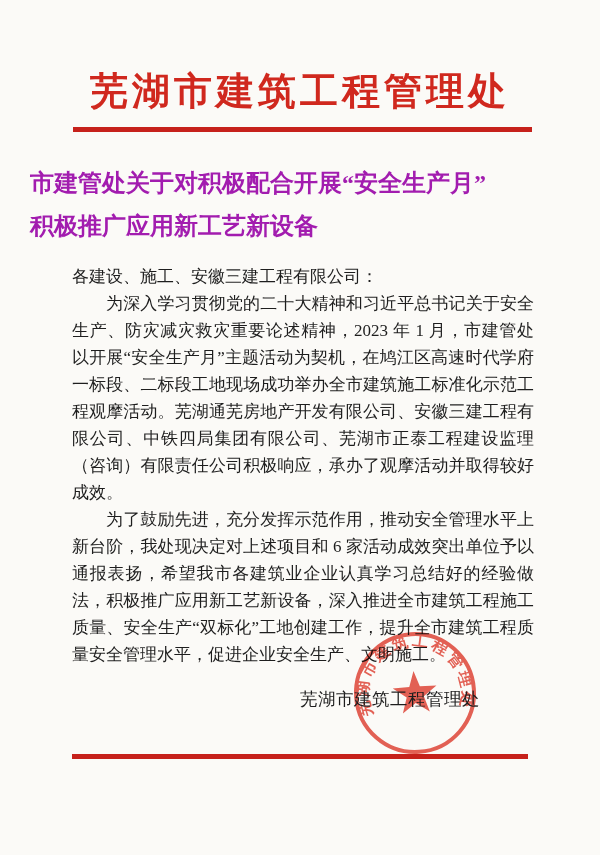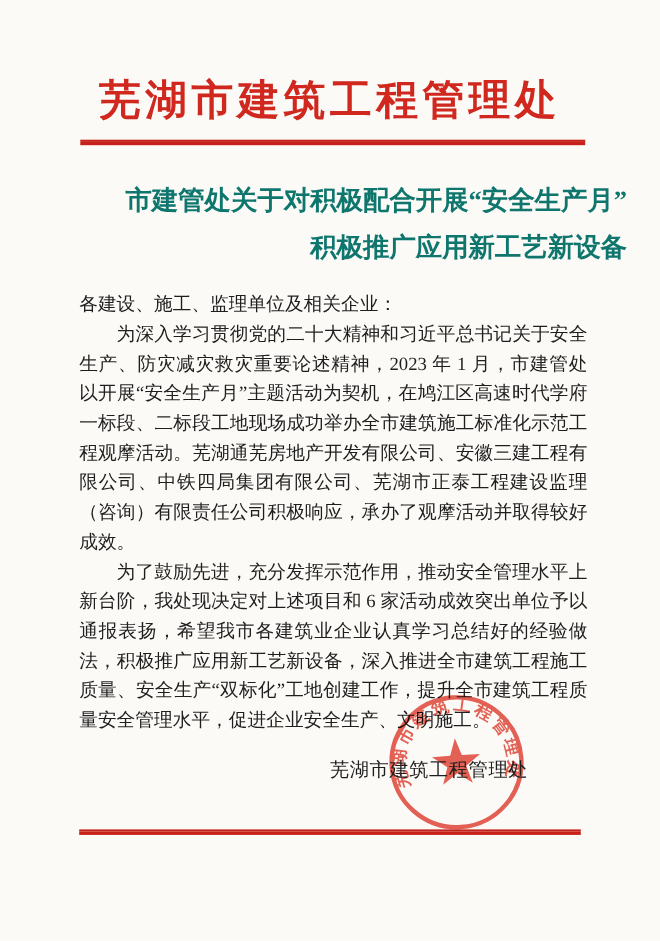--- a/index.html
+++ b/index.html
@@ -30,24 +30,24 @@
   }
   .header-rule{
     position:absolute;top:127px;left:73px;width:459px;
     height:2px;
     border-top:2px solid var(--rule-red);
     border-bottom:3px solid var(--rule-red);
   }
 
   .doc-title{
     position:absolute;top:162px;left:30px;width:540px;
-    text-align:right;
+    text-align:left;
     font-size:24px;font-weight:bold;
     line-height:43px;
-    color:#0f766e;
+    color:#a21caf;
     letter-spacing:0px;
   }
 
   .body-text{
     position:absolute;top:263px;left:72px;width:462px;
     font-size:17px;line-height:27px;
     text-align:justify;
     color:#1e1e1e;
   }
   .body-text p{margin:0;}
@@ -89,21 +89,21 @@
   <div class="agency-header">芜湖市建筑工程管理处</div>
 
   <div class="header-rule"></div>
 
   <div class="doc-title">
     <div>市建管处关于对积极配合开展“安全生产月”</div>
     <div>积极推广应用新工艺新设备</div>
   </div>
 
   <div class="body-text">
-    <p>各建设、施工、监理单位及相关企业：</p>
+    <p>各建设、施工、安徽三建工程有限公司：</p>
     <p class="indent">为深入学习贯彻党的二十大精神和习近平总书记关于安全生产、防灾减灾救灾重要论述精神，2023 年 1 月，市建管处以开展“安全生产月”主题活动为契机，在鸠江区高速时代学府一标段、二标段工地现场成功举办全市建筑施工标准化示范工程观摩活动。芜湖通芜房地产开发有限公司、安徽三建工程有限公司、中铁四局集团有限公司、芜湖市正泰工程建设监理（咨询）有限责任公司积极响应，承办了观摩活动并取得较好成效。</p>
     <p class="indent">为了鼓励先进，充分发挥示范作用，推动安全管理水平上新台阶，我处现决定对上述项目和 6 家活动成效突出单位予以通报表扬，希望我市各建筑业企业认真学习总结好的经验做法，积极推广应用新工艺新设备，深入推进全市建筑工程施工质量、安全生产“双标化”工地创建工作，提升全市建筑工程质量安全管理水平，促进企业安全生产、文明施工。</p>
   </div>
 
   <svg class="seal" viewBox="0 0 140 140" xmlns="http://www.w3.org/2000/svg">
     <circle cx="70" cy="70" r="59" fill="none" stroke="#e03a2c" stroke-width="4"></circle>
     <path id="sealArc" d="M 26.7 88.4 A 47 47 0 1 1 113.3 88.4" fill="none"></path>
     <polygon points="70,48 75.3,63.7 91.9,63.9 78.6,73.8 83.5,89.6 70,80 56.5,89.6 61.4,73.8 48.1,63.9 64.7,63.7" fill="#e03a2c"></polygon>
     <text font-size="16" font-weight="bold" letter-spacing="2.6" fill="#e03a2c" font-family="Liberation Serif, DejaVu Serif, serif">
       <textPath href="#sealArc" startOffset="50%" text-anchor="middle">芜湖市建筑工程管理处</textPath>

